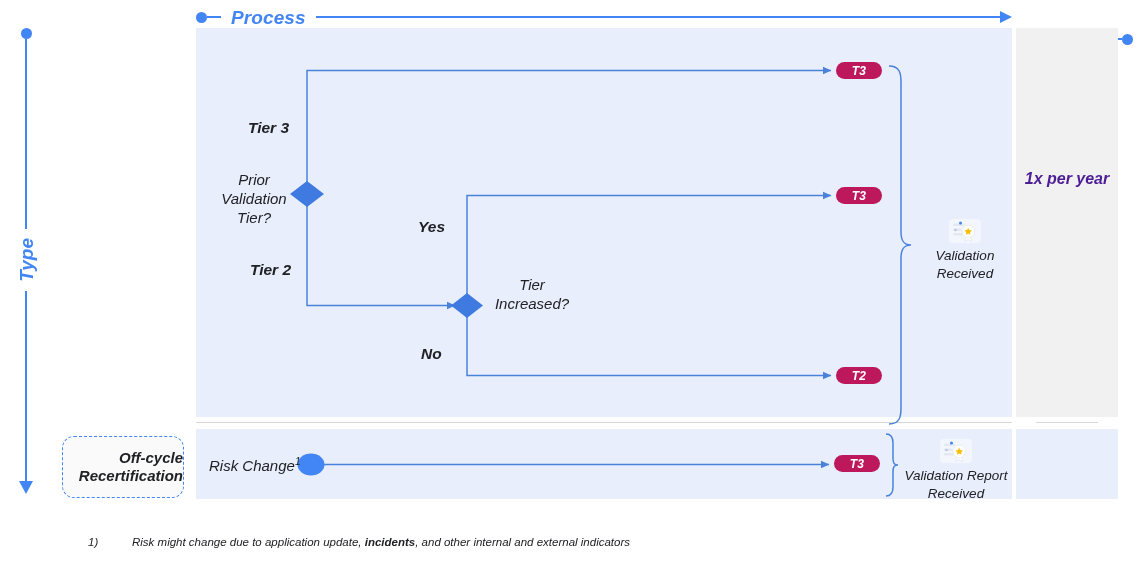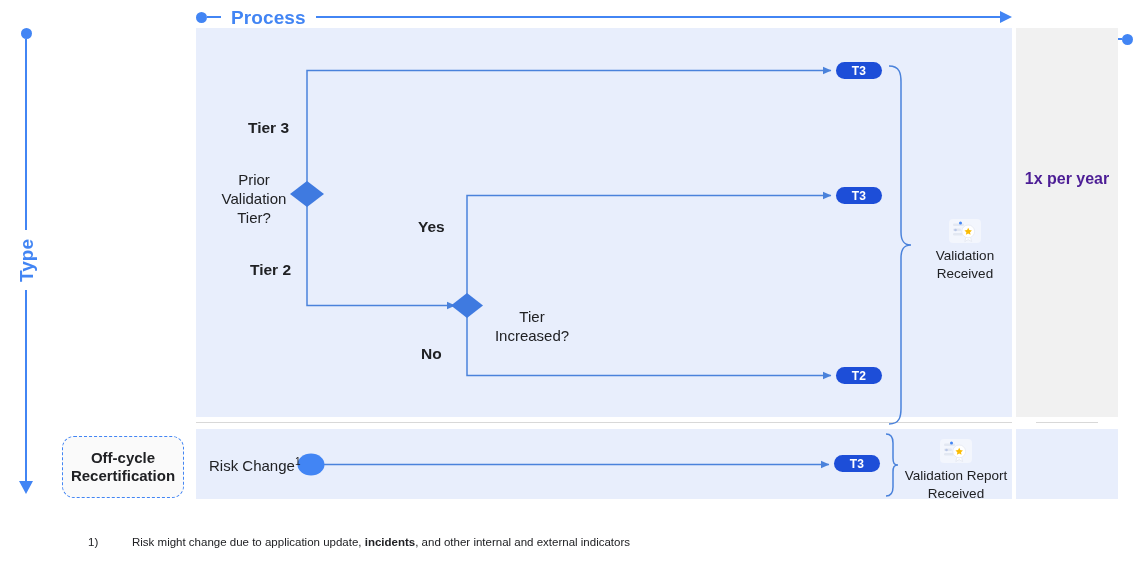--- a/index.html
+++ b/index.html
@@ -13,20 +13,21 @@
     font-family: "Liberation Sans", sans-serif;
     position: relative;
     overflow: hidden;
     color: #202124;
   }
   .stage {
     position: absolute;
     left: 0; top: 0;
     width: 1144px;
     height: 496px;
+    font-style: italic;
   }
 
   
   .process-axis {
     position: absolute;
     left: 196px;
     top: 9px;
     width: 816px;
     height: 16px;
     display: flex;
@@ -144,21 +145,21 @@
     display: flex;
     align-items: center;
     justify-content: center;
     box-sizing: border-box;
   }
   .offcycle-card span {
     color: #202124;
     font-size: 15px;
     font-weight: 700;
     line-height: 1.2;
-    text-align: center;
+    text-align: right;
   }
 
   
   .process-panel {
     position: absolute;
     left: 196px;
     top: 28px;
     width: 816px;
     height: 389px;
     background: #e8eefc;
@@ -254,32 +255,32 @@
     line-height: 1.25;
     white-space: pre-line;
   }
   .flab.bold { font-weight: 700; font-size: 15.5px; }
 
   .lbl-tier3   { left: 248px; top: 118px; }
   .lbl-tier2   { left: 250px; top: 260px; }
   .lbl-prior   { left: 216px; top: 171px; width: 76px; text-align: center; }
   .lbl-yes     { left: 418px; top: 217px; }
   .lbl-no      { left: 421px; top: 344px; }
-  .lbl-tierinc { left: 484px; top: 308px; width: 96px; text-align: center; }
+  .lbl-tierinc { left: 484px; top: 276px; width: 96px; text-align: center; }
   .lbl-risk    { left: 209px; top: 456px; }
 
   .sup { font-size: 10px; vertical-align: super; }
 
   
   .pill {
     position: absolute;
     width: 46px;
     height: 17px;
     border-radius: 9px;
-    background: #1d4ed8;
+    background: #be185d;
     color: #ffffff;
     font-size: 12px;
     font-weight: 700;
     display: flex;
     align-items: center;
     justify-content: center;
     letter-spacing: .2px;
   }
   .pill-t3a { left: 836px; top: 62px; }
   .pill-t3b { left: 836px; top: 187px; }

